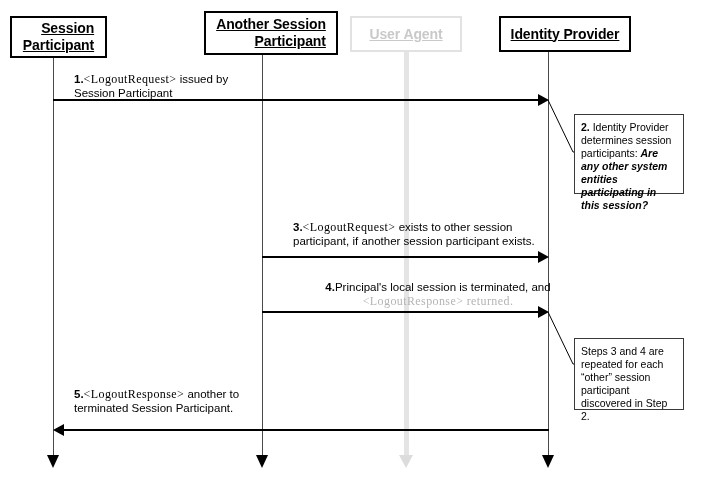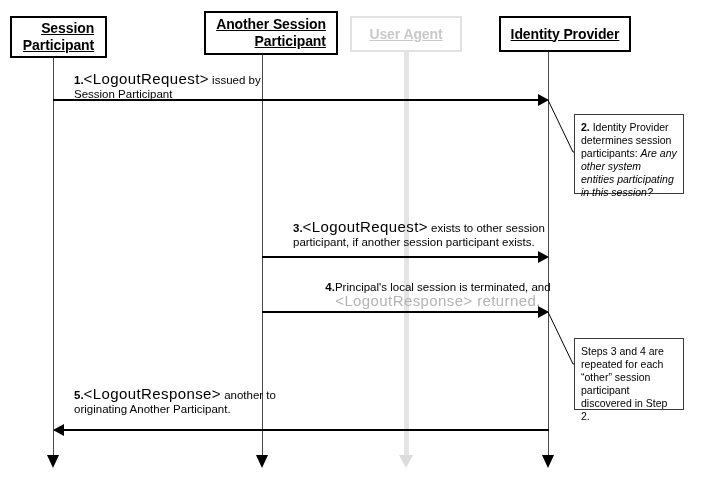--- a/index.html
+++ b/index.html
@@ -97,42 +97,42 @@
   .msg-label {
     position: absolute;
     font-size: 11.5px;
     line-height: 14px;
     color: #000000;
   }
   .msg-label b {
     font-weight: bold;
   }
   .mono {
-    font-family: Liberation Sans, sans-serif;
-    font-size: 15px;
+    font-family: Liberation Serif, serif;
+    font-size: 12px;
     letter-spacing: 0.4px;
   }
   .msg-label .grey,
   .grey {
     color: #b4b4b4;
   }
 
   
   .note {
     position: absolute;
     box-sizing: border-box;
     background: #ffffff;
     border: 1px solid #3a3a3a;
     font-size: 10.5px;
     line-height: 13px;
     color: #000000;
     padding: 6px 6px 4px 6px;
   }
   .note b { font-weight: bold; }
-  .note i { font-style: italic; }
+  .note i { font-style: italic; font-weight: bold; }
 
   
   .note-leader {
     position: absolute;
     overflow: visible;
   }
   .note-leader line {
     stroke: #000000;
     stroke-width: 1;
     fill: none;
@@ -223,18 +223,18 @@
     <line x1="25" y1="52" x2="30" y2="52"></line>
   </svg>
   <div class="note" style="left:574px; top:338px; width:110px; height:72px;">
     <span>Steps 3 and 4 are repeated for each “other” session participant discovered in Step 2.</span>
   </div>
 
   <div class="msg-label" style="left:74px; top:387px; width:300px;">
     <div>
       <b>5.</b><span class="mono">&lt;LogoutResponse&gt;</span><span> another to</span>
     </div>
-    <div>originating Another Participant.</div>
+    <div>terminated Session Participant.</div>
   </div>
   <div class="msg-line" style="left:62px; top:429px; width:487px;"></div>
   <div class="msg-head-left" style="left:53px; top:424px;"></div>
 
 </div>
 
 </body></html>

